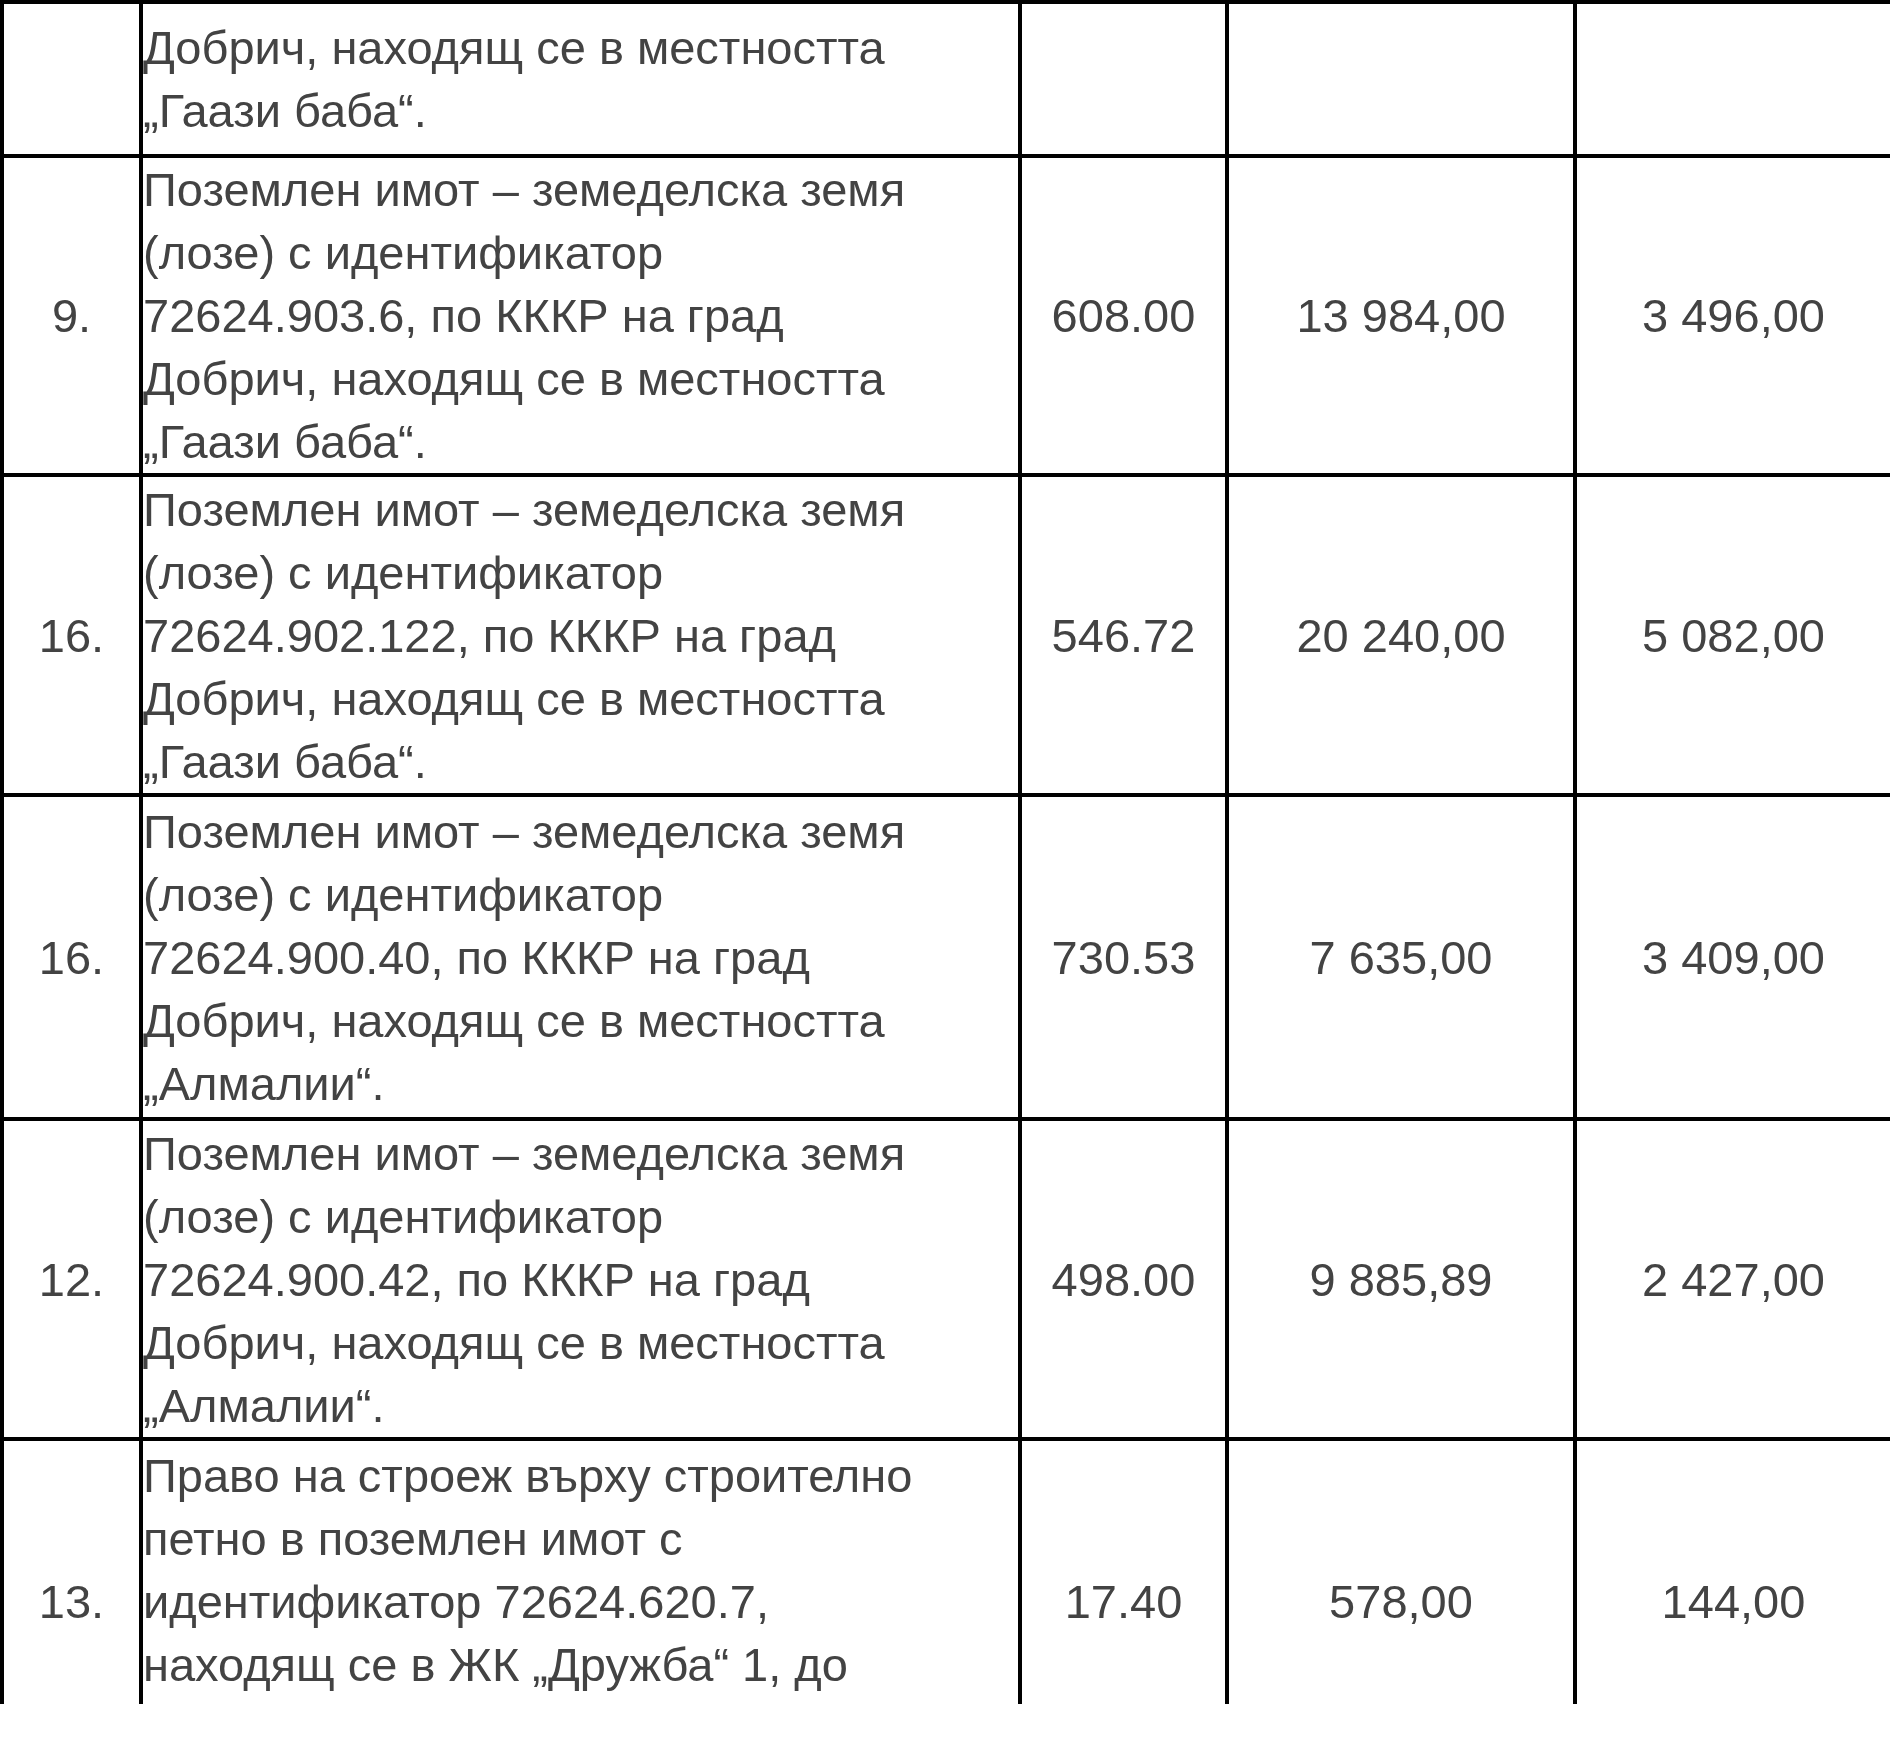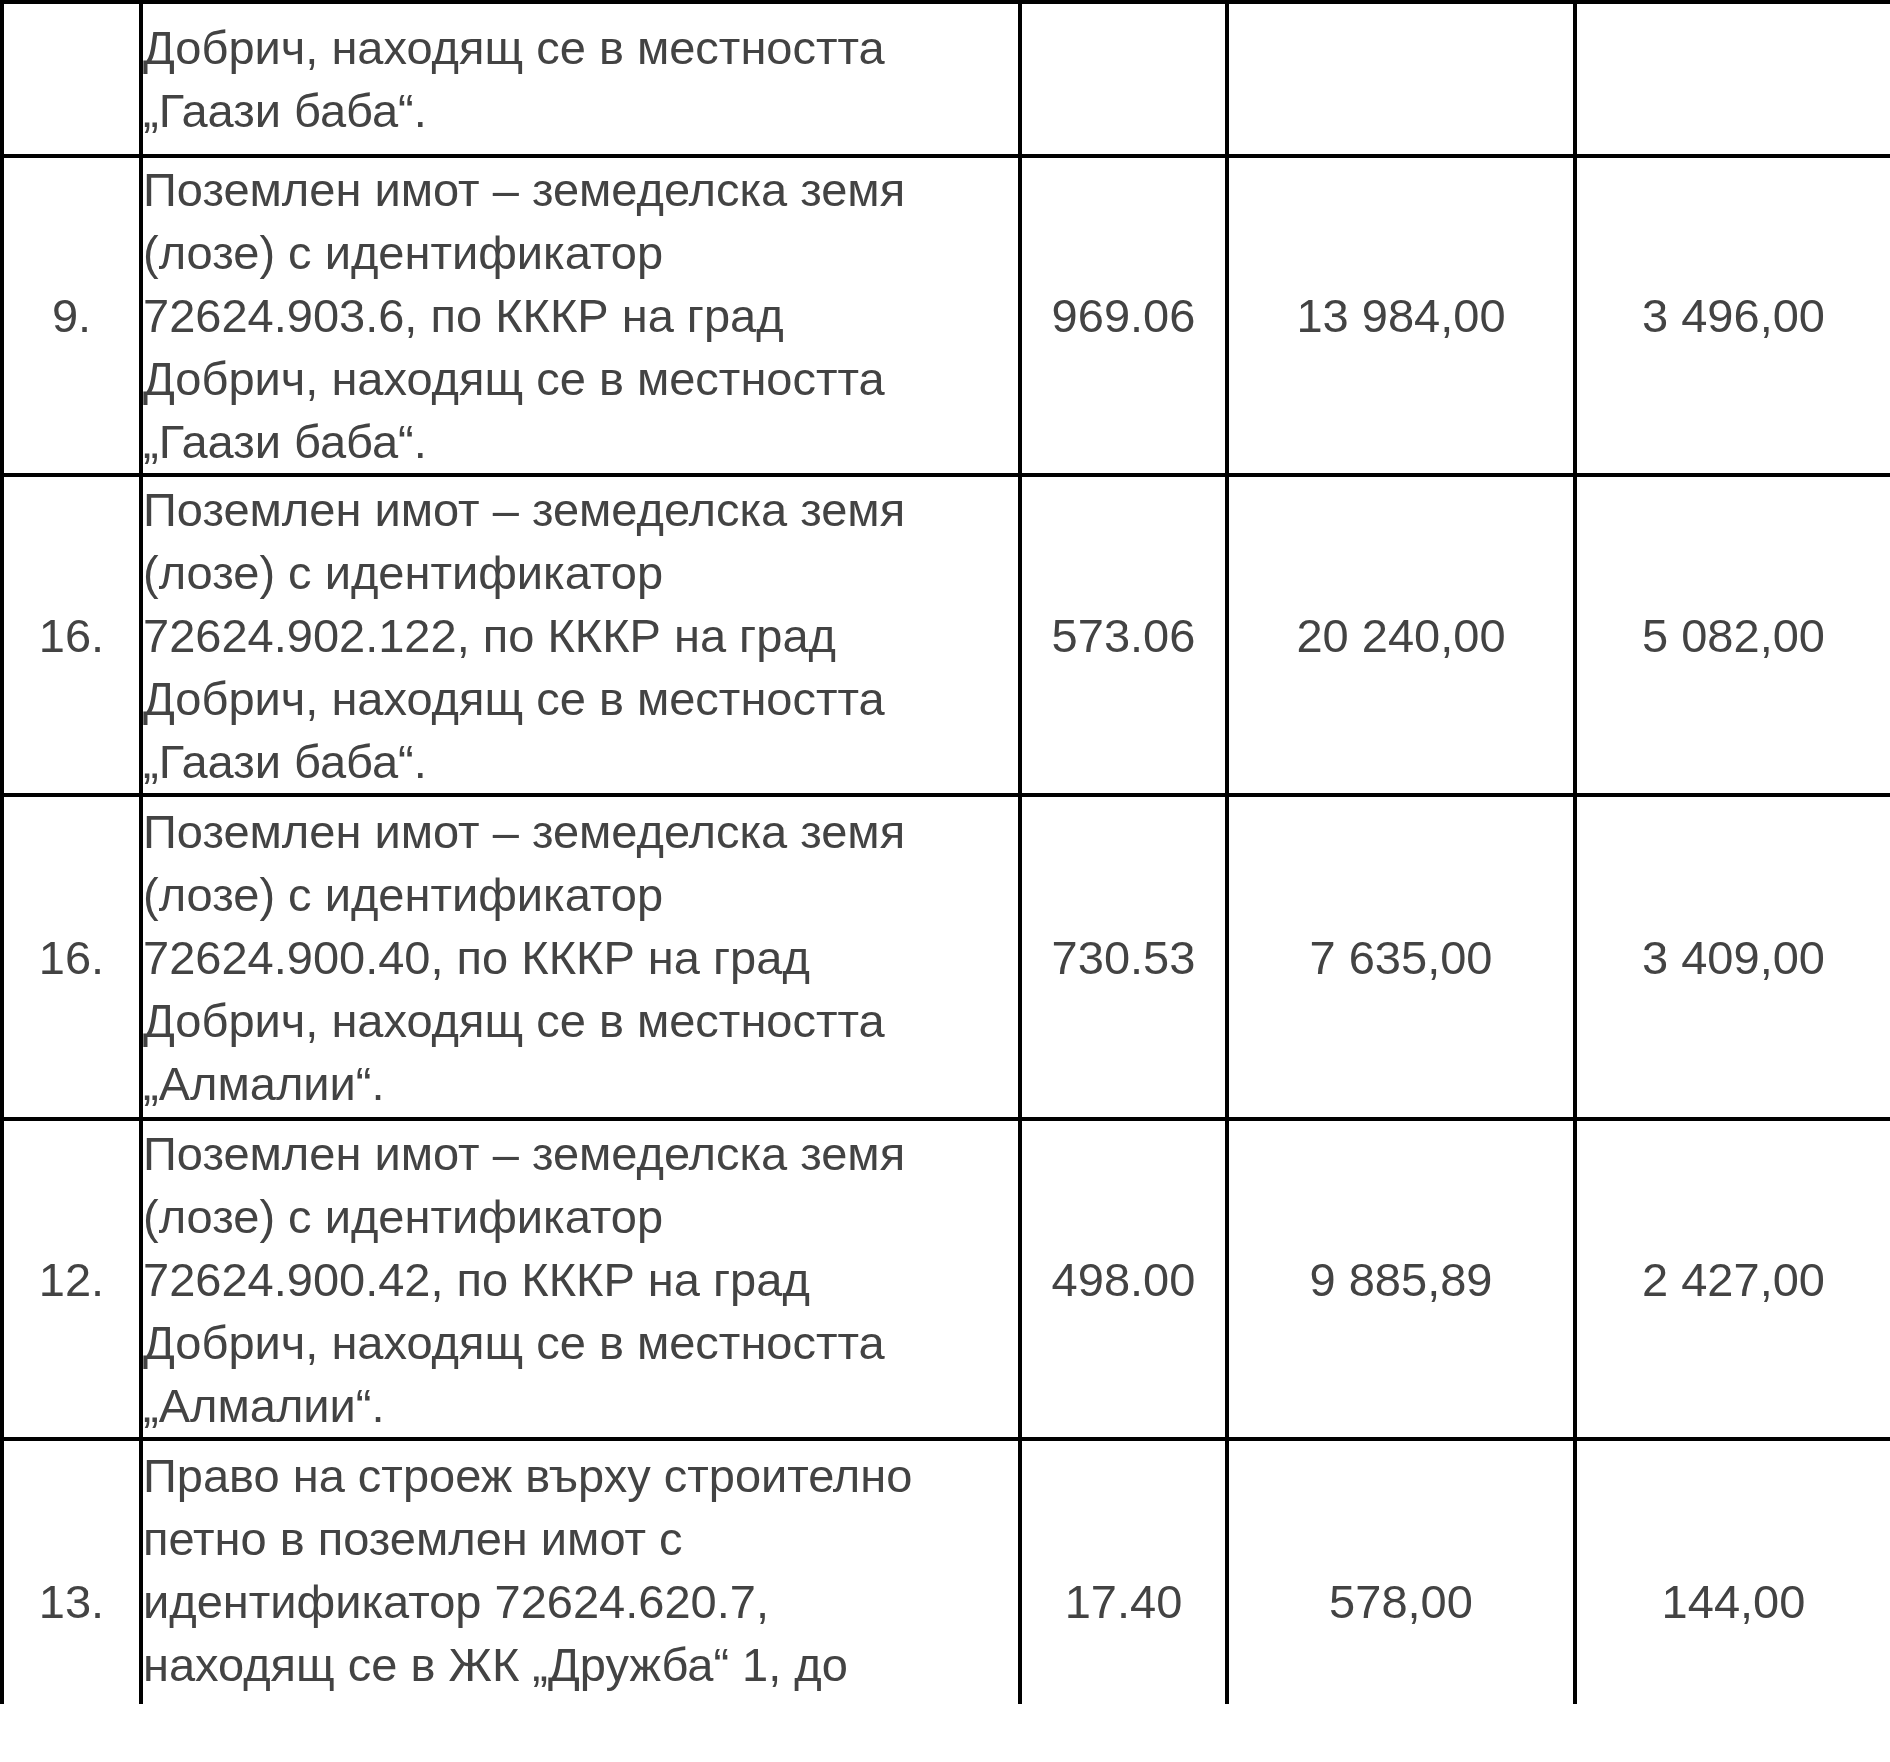--- a/index.html
+++ b/index.html
@@ -74,32 +74,32 @@
         <td class="cell-val"></td>
         <td class="cell-val"></td>
       </tr>
       <tr class="r1">
         <td class="cell-num">9.</td>
         <td class="cell-desc">Поземлен имот – земеделска земя
 (лозе) с идентификатор
 72624.903.6, по КККР на град
 Добрич, находящ се в местността
 „Гаази баба“.</td>
-        <td class="cell-val">969.06</td>
+        <td class="cell-val">608.00</td>
         <td class="cell-val">13 984,00</td>
         <td class="cell-val">3 496,00</td>
       </tr>
       <tr class="r2">
         <td class="cell-num">16.</td>
         <td class="cell-desc">Поземлен имот – земеделска земя
 (лозе) с идентификатор
 72624.902.122, по КККР на град
 Добрич, находящ се в местността
 „Гаази баба“.</td>
-        <td class="cell-val">573.06</td>
+        <td class="cell-val">546.72</td>
         <td class="cell-val">20 240,00</td>
         <td class="cell-val">5 082,00</td>
       </tr>
       <tr class="r3">
         <td class="cell-num">16.</td>
         <td class="cell-desc">Поземлен имот – земеделска земя
 (лозе) с идентификатор
 72624.900.40, по КККР на град
 Добрич, находящ се в местността
 „Алмалии“.</td>

